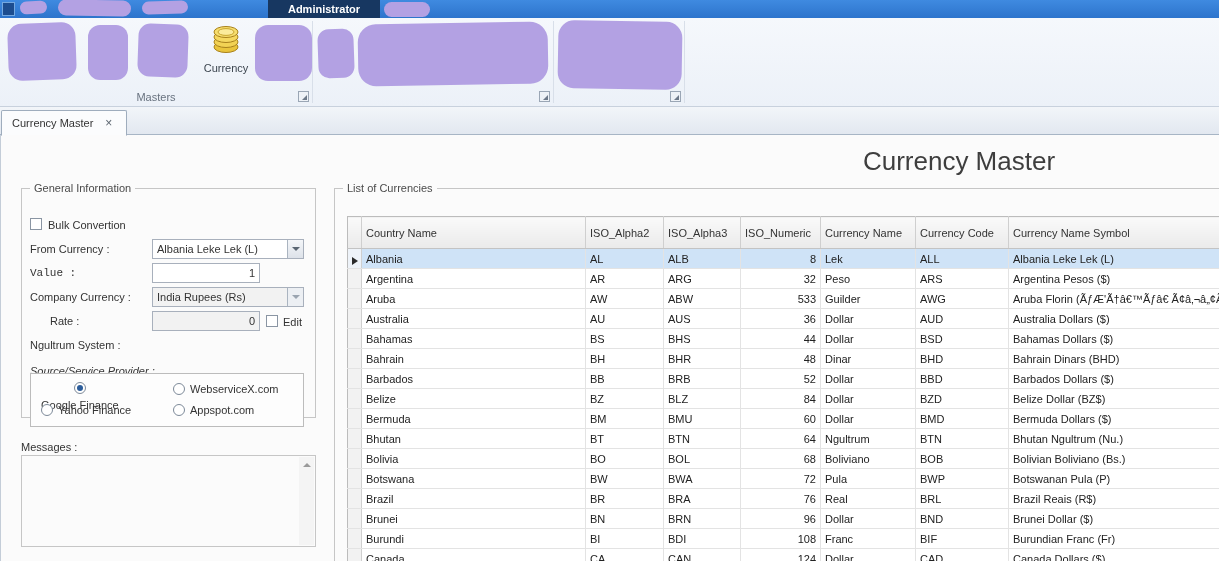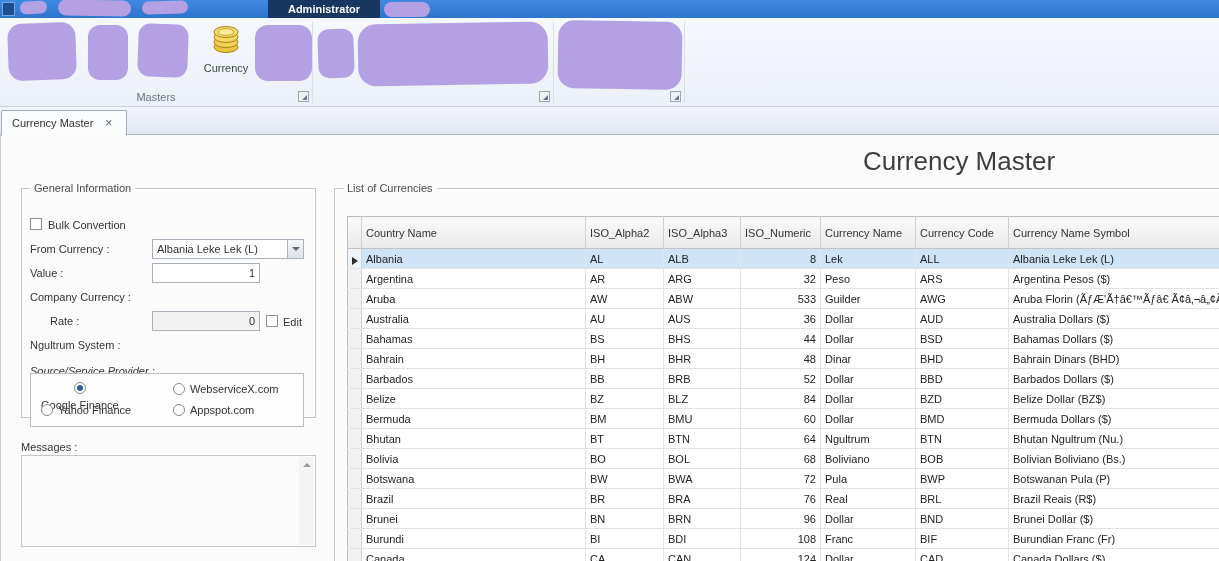--- a/index.html
+++ b/index.html
@@ -180,24 +180,28 @@
 
       <span class="cb" style="left:8px; top:29px;"></span>
       <span class="cb-label" style="left:26px; top:30px;">Bulk Convertion</span>
 
       <span class="flabel" style="top:54px;">From Currency :</span>
       <div class="combo" style="left:130px; top:50px; width:152px;">
         <span class="ctext">Albania Leke Lek (L)</span>
         <span class="cbtn"></span>
       </div>
 
-      <span class="flabel" style="top:78px;">Value :</span>
+      <span class="flabel" style="top:78px;font-family:Liberation Mono, monospace;">Value :</span>
       <div class="tbox num" style="left:130px; top:74px; width:108px;">1</div>
 
       <span class="flabel" style="top:102px;">Company Currency :</span>
+      <div class="combo disabled" style="left:130px; top:98px; width:152px;">
+        <span class="ctext">India Rupees (Rs)</span>
+        <span class="cbtn"></span>
+      </div>
 
       <span class="flabel" style="top:126px;margin-left:20px;">Rate :</span>
       <div class="tbox num disabled" style="left:130px; top:122px; width:108px;">0</div>
       <span class="cb" style="left:244px; top:126px;"></span>
       <span class="cb-label" style="left:261px; top:127px;">Edit</span>
 
       <span class="flabel" style="top:150px;">Ngultrum System :</span>
 
       <span class="flabel" style="top:176px;font-style:italic;">Source/Service Provider :</span>
 

